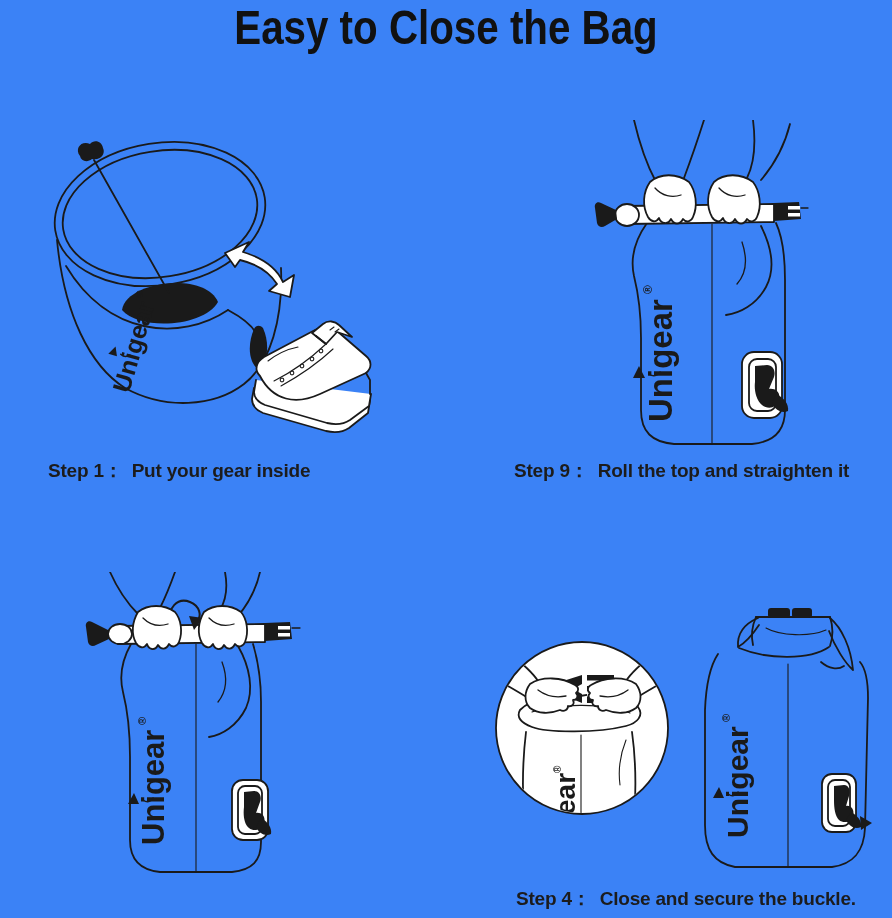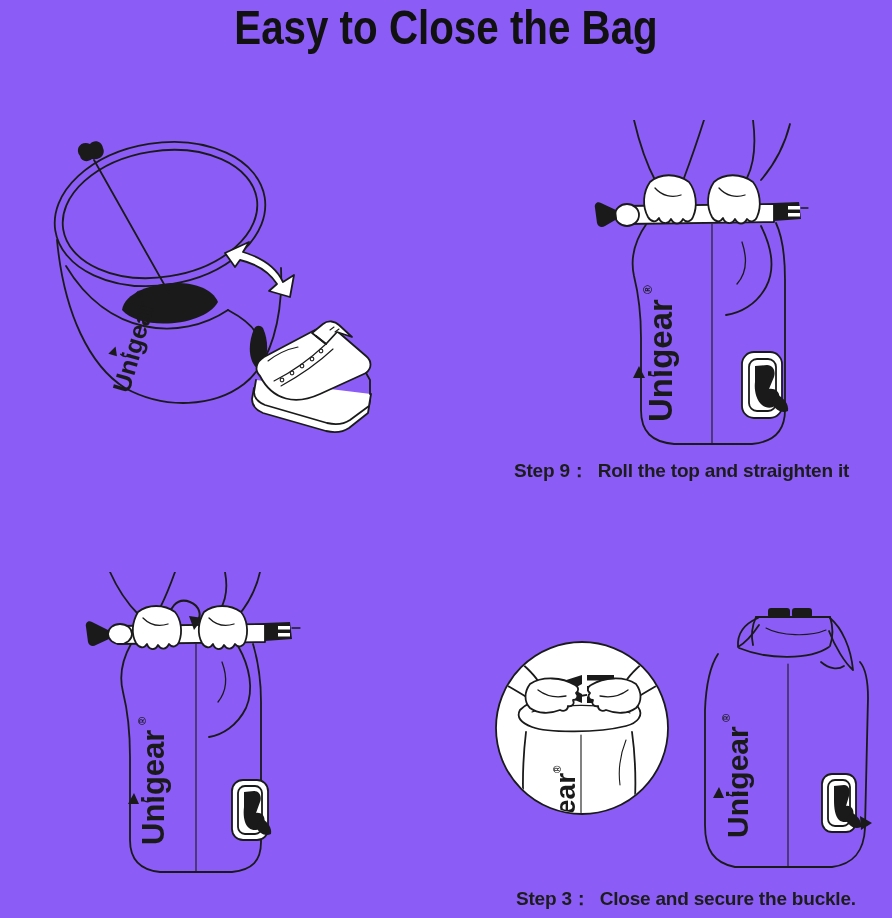--- a/index.html
+++ b/index.html
@@ -1,17 +1,17 @@
 <!DOCTYPE html>
 <html><head>
 <meta charset="utf-8">
 <style>
   html,body{margin:0;padding:0;background:#fff;}
   .canvas{
-    position:relative;width:892px;height:918px;background:#8b5cf6;overflow:hidden;
+    position:relative;width:892px;height:918px;background:#3b82f6;overflow:hidden;
     font-family:"Liberation Sans",sans-serif;color:#1a1a1a;
   }
   .title{
     position:absolute;left:0;right:0;top:0;margin:0;text-align:center;
     font-size:48px;font-weight:700;letter-spacing:0px;color:#111;
     transform:scaleX(0.84);transform-origin:50% 50%;white-space:nowrap;
   }
   .panel{position:absolute;}
   .panel svg{display:block;}
   .caption{
@@ -230,20 +230,23 @@
           <rect class="ln wht" x="342" y="184" width="34" height="58" rx="10"></rect>
           <rect class="ln" x="348" y="190" width="22" height="46" rx="7"></rect>
           <path class="blk" d="M 354 196 L 364 195 C 369 195 371 201 369 206 L 366 216 C 371 215 375 220 373 226 C 371 232 364 234 359 230 C 355 226 354 218 354 210 Z"></path>
           <path class="blk" d="M 371 222 C 378 226 382 231 381 237 C 375 240 369 236 366 230 Z"></path>
           <polygon class="blk" points="380,226 392,233 381,240"></polygon>
         </g>
       </g>
     </svg>
   </div>
 
+  <div class="caption" style="left:48px;top:458px;">
+    <span class="cap-label">Step 1：</span><span>Put your gear inside</span>
+  </div>
   <div class="caption" style="left:514px;top:458px;">
     <span class="cap-label">Step 9：</span><span>Roll the top and straighten it</span>
   </div>
   <div class="caption" style="left:516px;top:886px;">
-    <span class="cap-label">Step 3：</span><span>Close and secure the buckle.</span>
+    <span class="cap-label">Step 4：</span><span>Close and secure the buckle.</span>
   </div>
 
 </div>
 
 </body></html>

